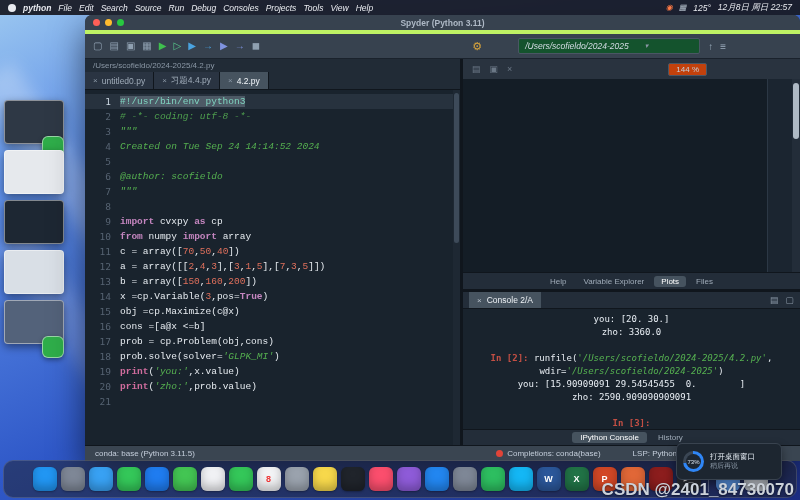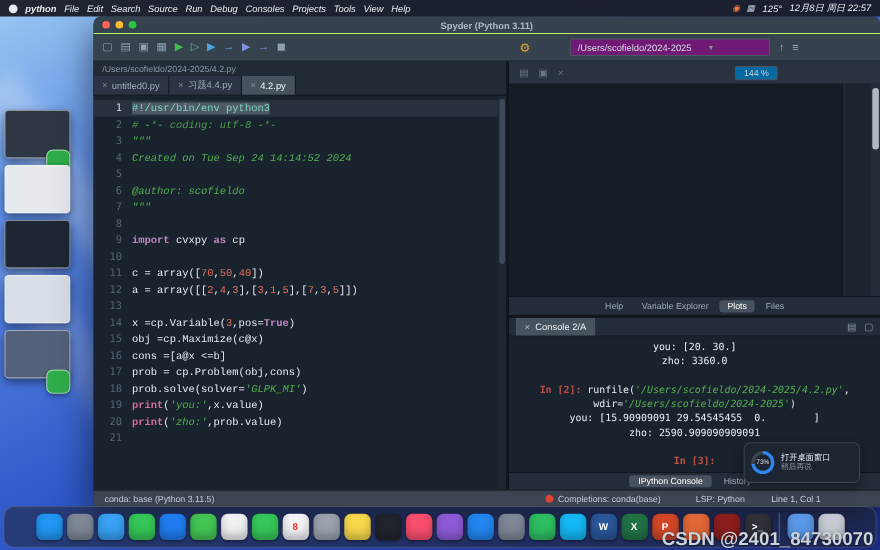--- a/index.html
+++ b/index.html
@@ -24,32 +24,32 @@
   #thumbs{position:absolute;left:4px;top:100px;width:72px;height:300px;z-index:5;}
   .thumb{position:absolute;left:0;width:58px;height:42px;border-radius:4px;border:1px solid rgba(255,255,255,.45);
     box-shadow:0 3px 8px rgba(0,0,0,.45);}
   .thumb-badge{position:absolute;width:20px;height:20px;border-radius:6px;border:1px solid rgba(255,255,255,.5);
     box-shadow:0 2px 5px rgba(0,0,0,.4);}
 
   
   .window{position:absolute;left:85px;top:15px;width:715px;height:446px;background:#2a3442;
     border-radius:7px 7px 0 0;box-shadow:0 14px 34px rgba(0,0,0,.55);display:flex;flex-direction:column;z-index:10;}
   .titlebar{height:15px;background:#37424f;border-radius:7px 7px 0 0;display:flex;align-items:center;
-    padding:0 8px;position:relative;border-bottom:1px solid #bef264;}
+    padding:0 8px;position:relative;border-bottom:4px solid #bef264;}
   .tl{width:7px;height:7px;border-radius:50%;margin-right:5px;}
   .tl-red{background:#ff5f57;}.tl-yellow{background:#febc2e;}.tl-green{background:#28c840;}
   .wtitle{position:absolute;left:0;right:0;text-align:center;font-size:8.5px;font-weight:bold;color:#aeb9c6;}
 
   .toolbar{height:24px;background:#37424f;border-bottom:1px solid #1a222c;display:flex;align-items:center;
     padding:0 8px;gap:7px;}
   .tico{font-size:10px;line-height:1;}
   .toolbar-right{margin-left:auto;display:flex;align-items:center;gap:8px;margin-right:66px;}
   .wrench{font-size:11px;color:#d8a43c;margin-right:28px;}
-  .path-select{background:#701a75;border:1px solid #4a5664;color:#d4dce4;font-size:8.5px;
-    padding:2px 6px;display:flex;align-items:center;gap:16px;min-width:168px;border-radius:2px;}
+  .path-select{background:#14532d;border:1px solid #4a5664;color:#d4dce4;font-size:8.5px;
+    padding:2px 6px;display:flex;align-items:center;gap:16px;min-width:168px;border-radius:2px;font-style:italic;}
   .path-caret{color:#8a97a5;font-size:7px;}
   .navico{font-size:10px;color:#9fb0c0;}
 
   .main{flex:1;display:flex;min-height:0;}
 
   
   .editor-pane{width:375px;flex:none;display:flex;flex-direction:column;background:#19232d;border-right:3px solid #10161d;}
   .breadcrumb{height:13px;line-height:13px;font-size:8px;color:#8a97a5;padding:0 8px;background:#212b36;white-space:nowrap;}
   .tabbar{height:17px;display:flex;background:#212b36;border-bottom:1px solid #10161d;}
   .etab{display:flex;align-items:center;gap:4px;padding:0 8px;font-size:8.5px;color:#9fabb8;background:#2a3442;border-right:1px solid #10161d;white-space:nowrap;}
@@ -69,21 +69,21 @@
   .tk-comment{color:#4e9e4e;font-style:italic;}
   .tk-shebang{color:#7fd4c0;background:#4d5a66;}
   .escroll-track{position:absolute;right:0;top:0;bottom:0;width:7px;background:#1e2833;}
   .escroll-thumb{position:absolute;right:1px;top:3px;width:5px;height:150px;background:#3d4a59;border-radius:3px;}
 
   
   .right{flex:1;display:flex;flex-direction:column;background:#232d39;min-width:0;}
   .plots-pane{height:230px;flex:none;display:flex;flex-direction:column;border-bottom:3px solid #10161d;}
   .plots-toolbar{height:20px;display:flex;align-items:center;gap:9px;padding:0 9px;background:#29333f;color:#6b7886;}
   .pico{font-size:9px;}
-  .zoom-box{margin-left:auto;margin-right:84px;background:#0369a1;border:1px solid #4a5664;color:#c6d0da;
+  .zoom-box{margin-left:auto;margin-right:84px;background:#c2410c;border:1px solid #4a5664;color:#c6d0da;
     font-size:8px;padding:1px 7px;border-radius:2px;}
   .plots-body{flex:1;display:flex;min-height:0;}
   .plots-main{flex:1;background:#141d26;border-right:1px solid #2c3845;}
   .thumb-col{width:24px;background:#1b2530;flex:none;}
   .vscroll{width:8px;background:#232d39;flex:none;position:relative;}
   .vscroll-thumb{position:absolute;top:4px;left:1px;width:6px;height:56px;background:#aeb9c4;border-radius:3px;}
   .pane-tabs{height:16px;display:flex;justify-content:center;align-items:center;gap:3px;background:#232d39;border-top:1px solid #10161d;}
   .ptab{font-size:8px;color:#9fabb8;padding:1px 7px;border-radius:3px;white-space:nowrap;}
   .ptab.active{background:#46535f;color:#ffffff;}
 
@@ -105,21 +105,21 @@
   
   .statusbar{height:15px;flex:none;background:#3a4551;display:flex;align-items:center;font-size:8px;color:#c4cedb;
     padding:0 10px;border-top:1px solid #10161d;}
   .sitem{white-space:nowrap;}
   .sitem:nth-child(2){margin-left:auto;display:flex;align-items:center;}
   .sitem:nth-child(2)::before{content:"";width:7px;height:7px;border-radius:50%;background:#e04438;display:inline-block;margin-right:4px;}
   .sitem:nth-child(3){margin-left:32px;}
   .sitem:nth-child(4){margin-left:24px;margin-right:44px;}
 
   
-  .notif{position:absolute;right:18px;top:402px;width:92px;height:31px;background:#1d2630;border:1px solid #39434f;
+  .notif{position:absolute;right:18px;top:443px;width:92px;height:31px;background:#1d2630;border:1px solid #39434f;
     border-radius:6px;display:flex;align-items:center;gap:6px;padding:2px 6px;z-index:30;box-shadow:0 4px 10px rgba(0,0,0,.4);}
   .ring{width:21px;height:21px;border-radius:50%;flex:none;background:conic-gradient(#2f86f6 0 73%,#3a4654 73% 100%);
     display:flex;align-items:center;justify-content:center;}
   .ring-inner{width:15px;height:15px;border-radius:50%;background:#1d2630;display:flex;align-items:center;justify-content:center;
     font-size:6px;color:#d9e4f0;}
   .notif-text{display:flex;flex-direction:column;line-height:1.25;}
   .notif-primary{font-size:7.5px;color:#eaf1f8;white-space:nowrap;}
   .notif-secondary{font-size:7px;color:#8a97a5;white-space:nowrap;}
 
   
@@ -235,24 +235,24 @@
             </div>
         <div class="cline cur"><span class="lnum">1</span><span class="ctext"><span class="tk-shebang">#!/usr/bin/env python3</span></span></div>
             <div class="cline"><span class="lnum">2</span><span class="ctext"><span class="tk-comment"># -*- coding: utf-8 -*-</span></span></div>
             <div class="cline"><span class="lnum">3</span><span class="ctext"><span class="tk-str">"""</span></span></div>
             <div class="cline"><span class="lnum">4</span><span class="ctext"><span class="tk-str">Created on Tue Sep 24 14:14:52 2024</span></span></div>
             <div class="cline"><span class="lnum">5</span><span class="ctext"></span></div>
             <div class="cline"><span class="lnum">6</span><span class="ctext"><span class="tk-str">@author: scofieldo</span></span></div>
             <div class="cline"><span class="lnum">7</span><span class="ctext"><span class="tk-str">"""</span></span></div>
             <div class="cline"><span class="lnum">8</span><span class="ctext"></span></div>
             <div class="cline"><span class="lnum">9</span><span class="ctext"><span class="tk-kw">import</span><span class="tk-pl"> cvxpy </span><span class="tk-kw">as</span><span class="tk-pl"> cp</span></span></div>
-            <div class="cline"><span class="lnum">10</span></div>
+            <div class="cline"><span class="lnum">10</span><span class="ctext"><span class="tk-kw">from</span><span class="tk-pl"> numpy </span><span class="tk-kw">import</span><span class="tk-pl"> array</span></span></div>
             <div class="cline"><span class="lnum">11</span><span class="ctext"><span class="tk-pl">c = array([</span><span class="tk-num">70</span><span class="tk-pl">,</span><span class="tk-num">50</span><span class="tk-pl">,</span><span class="tk-num">40</span><span class="tk-pl">])</span></span></div>
             <div class="cline"><span class="lnum">12</span><span class="ctext"><span class="tk-pl">a = array([[</span><span class="tk-num">2</span><span class="tk-pl">,</span><span class="tk-num">4</span><span class="tk-pl">,</span><span class="tk-num">3</span><span class="tk-pl">],[</span><span class="tk-num">3</span><span class="tk-pl">,</span><span class="tk-num">1</span><span class="tk-pl">,</span><span class="tk-num">5</span><span class="tk-pl">],[</span><span class="tk-num">7</span><span class="tk-pl">,</span><span class="tk-num">3</span><span class="tk-pl">,</span><span class="tk-num">5</span><span class="tk-pl">]])</span></span></div>
-            <div class="cline"><span class="lnum">13</span></div>
+            <div class="cline"><span class="lnum">13</span><span class="ctext"><span class="tk-pl">b = array([</span><span class="tk-num">150</span><span class="tk-pl">,</span><span class="tk-num">160</span><span class="tk-pl">,</span><span class="tk-num">200</span><span class="tk-pl">])</span></span></div>
             <div class="cline"><span class="lnum">14</span><span class="ctext"><span class="tk-pl">x =cp.Variable(</span><span class="tk-num">3</span><span class="tk-pl">,pos=</span><span class="tk-kw">True</span><span class="tk-pl">)</span></span></div>
             <div class="cline"><span class="lnum">15</span><span class="ctext"><span class="tk-pl">obj =cp.Maximize(c@x)</span></span></div>
             <div class="cline"><span class="lnum">16</span><span class="ctext"><span class="tk-pl">cons =[a@x &lt;=b]</span></span></div>
             <div class="cline"><span class="lnum">17</span><span class="ctext"><span class="tk-pl">prob = cp.Problem(obj,cons)</span></span></div>
             <div class="cline"><span class="lnum">18</span><span class="ctext"><span class="tk-pl">prob.solve(solver=</span><span class="tk-str">'GLPK_MI'</span><span class="tk-pl">)</span></span></div>
             <div class="cline"><span class="lnum">19</span><span class="ctext"><span class="tk-bi">print</span><span class="tk-pl">(</span><span class="tk-str">'you:'</span><span class="tk-pl">,x.value)</span></span></div>
             <div class="cline"><span class="lnum">20</span><span class="ctext"><span class="tk-bi">print</span><span class="tk-pl">(</span><span class="tk-str">'zho:'</span><span class="tk-pl">,prob.value)</span></span></div>
             <div class="cline"><span class="lnum">21</span><span class="ctext"></span></div>
           </div>
       </div>

